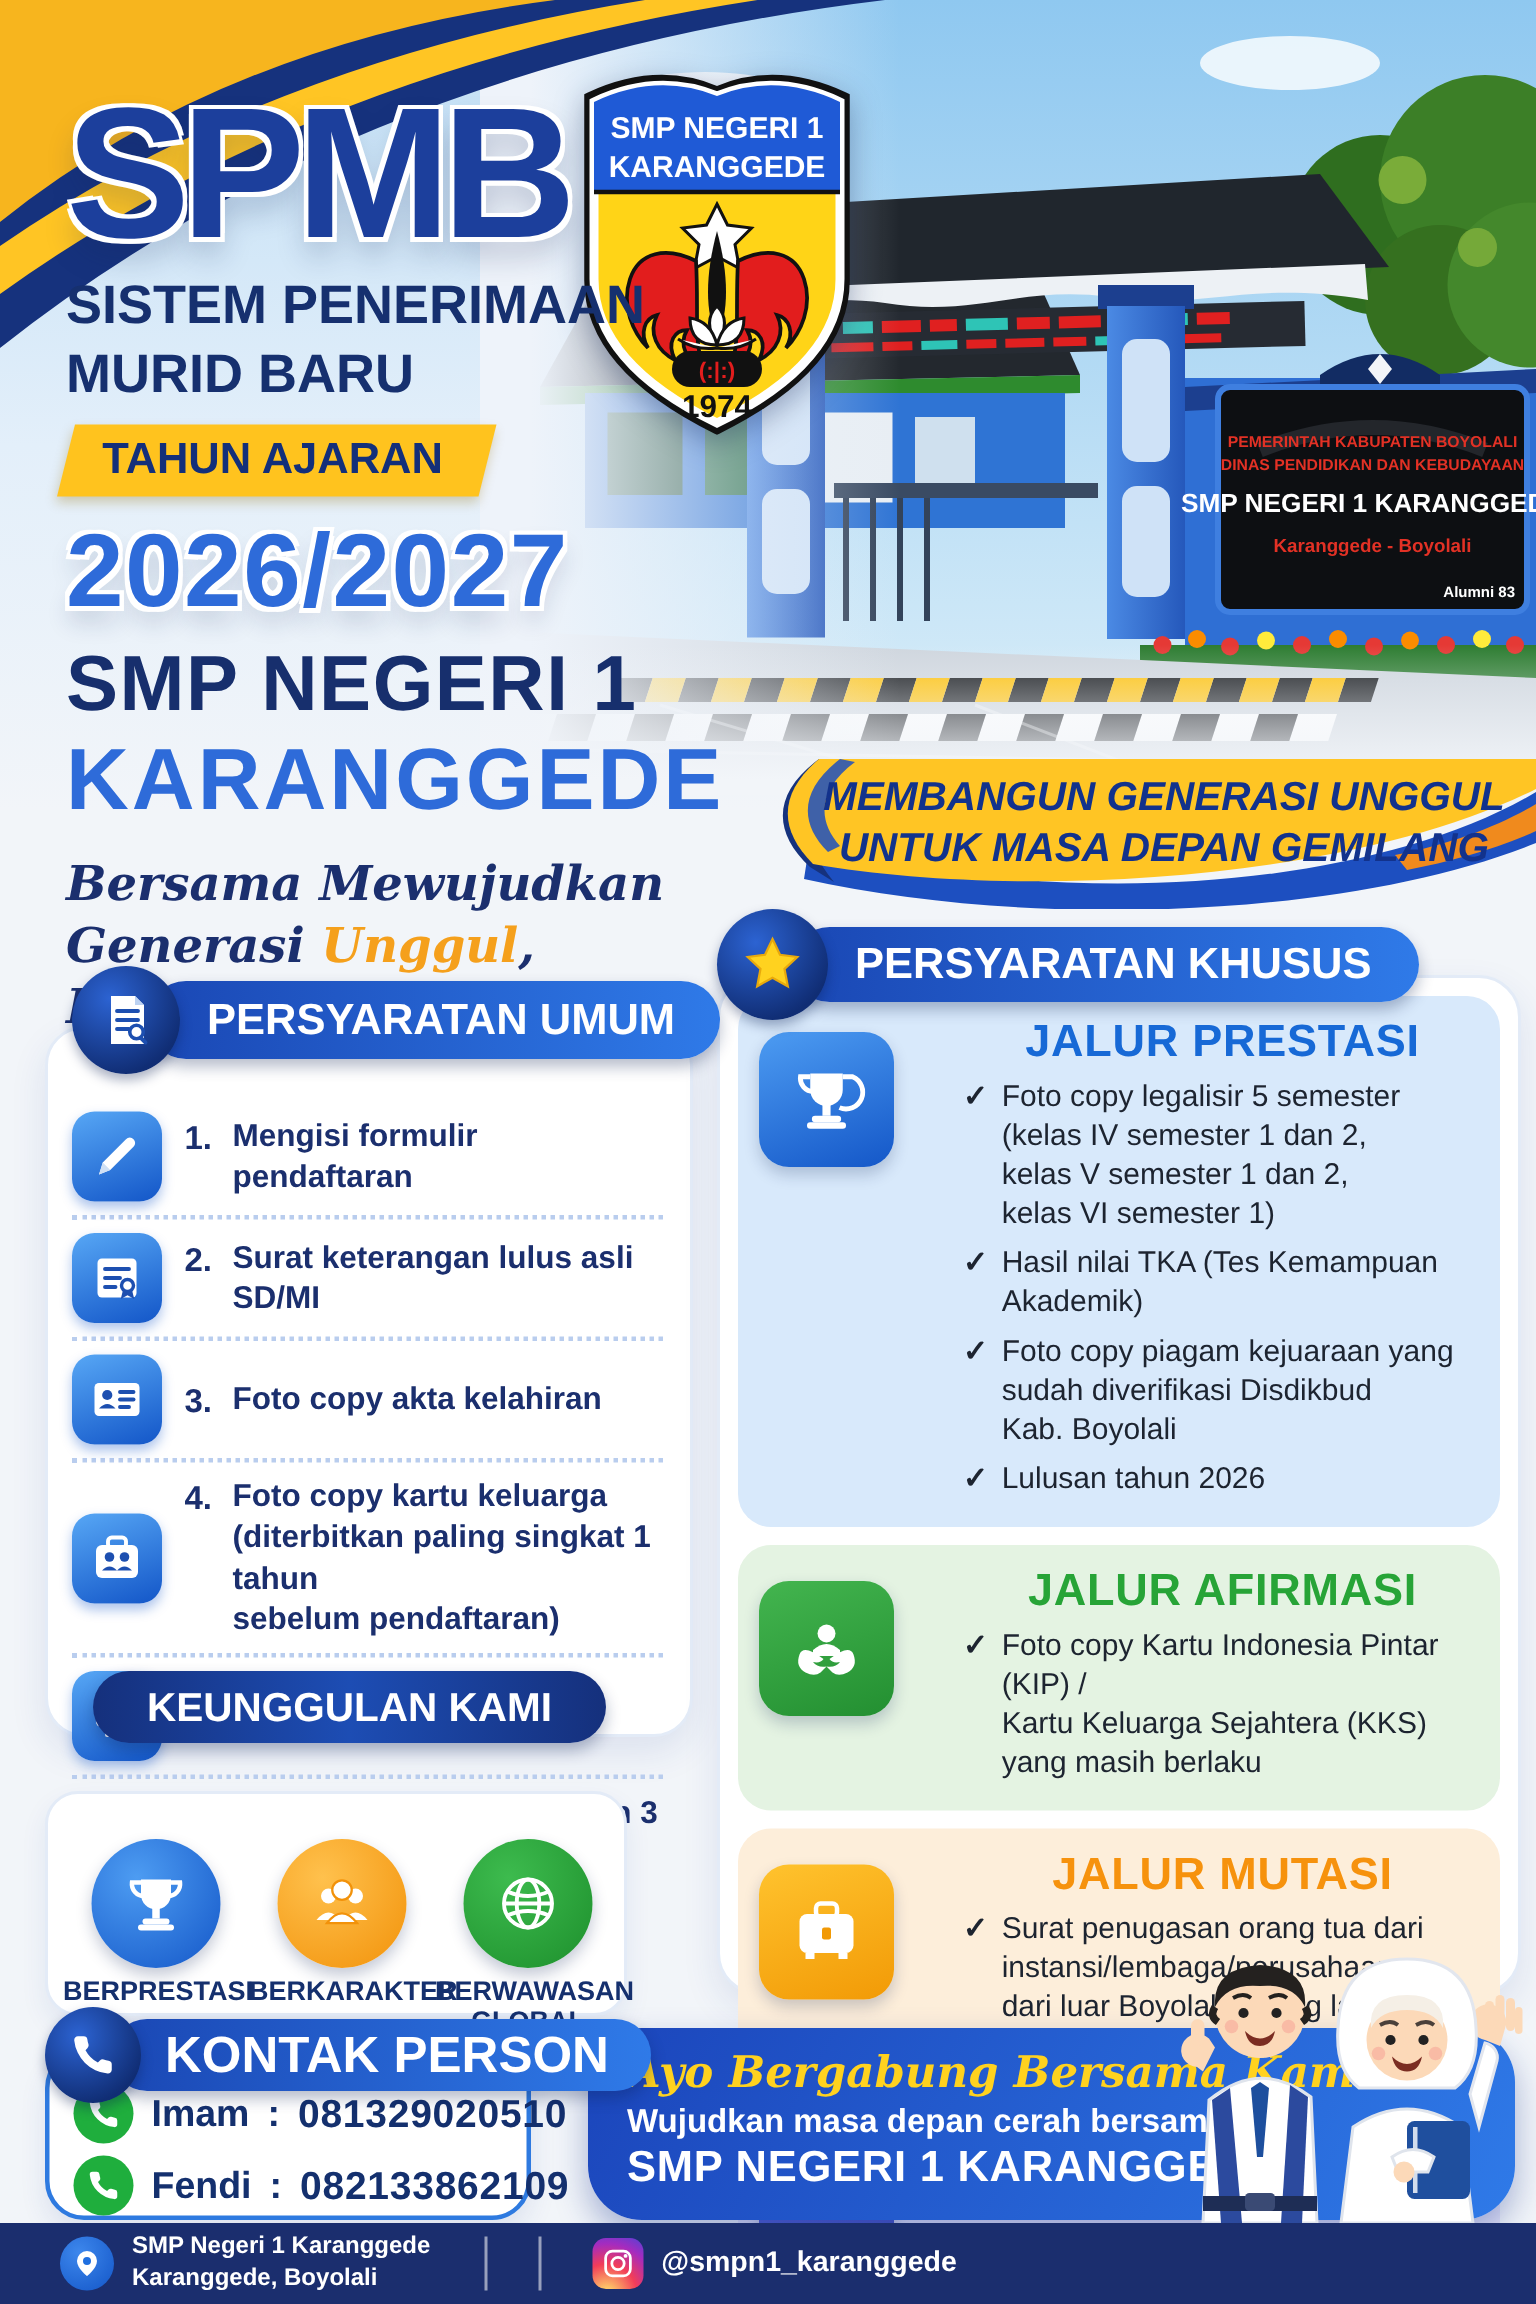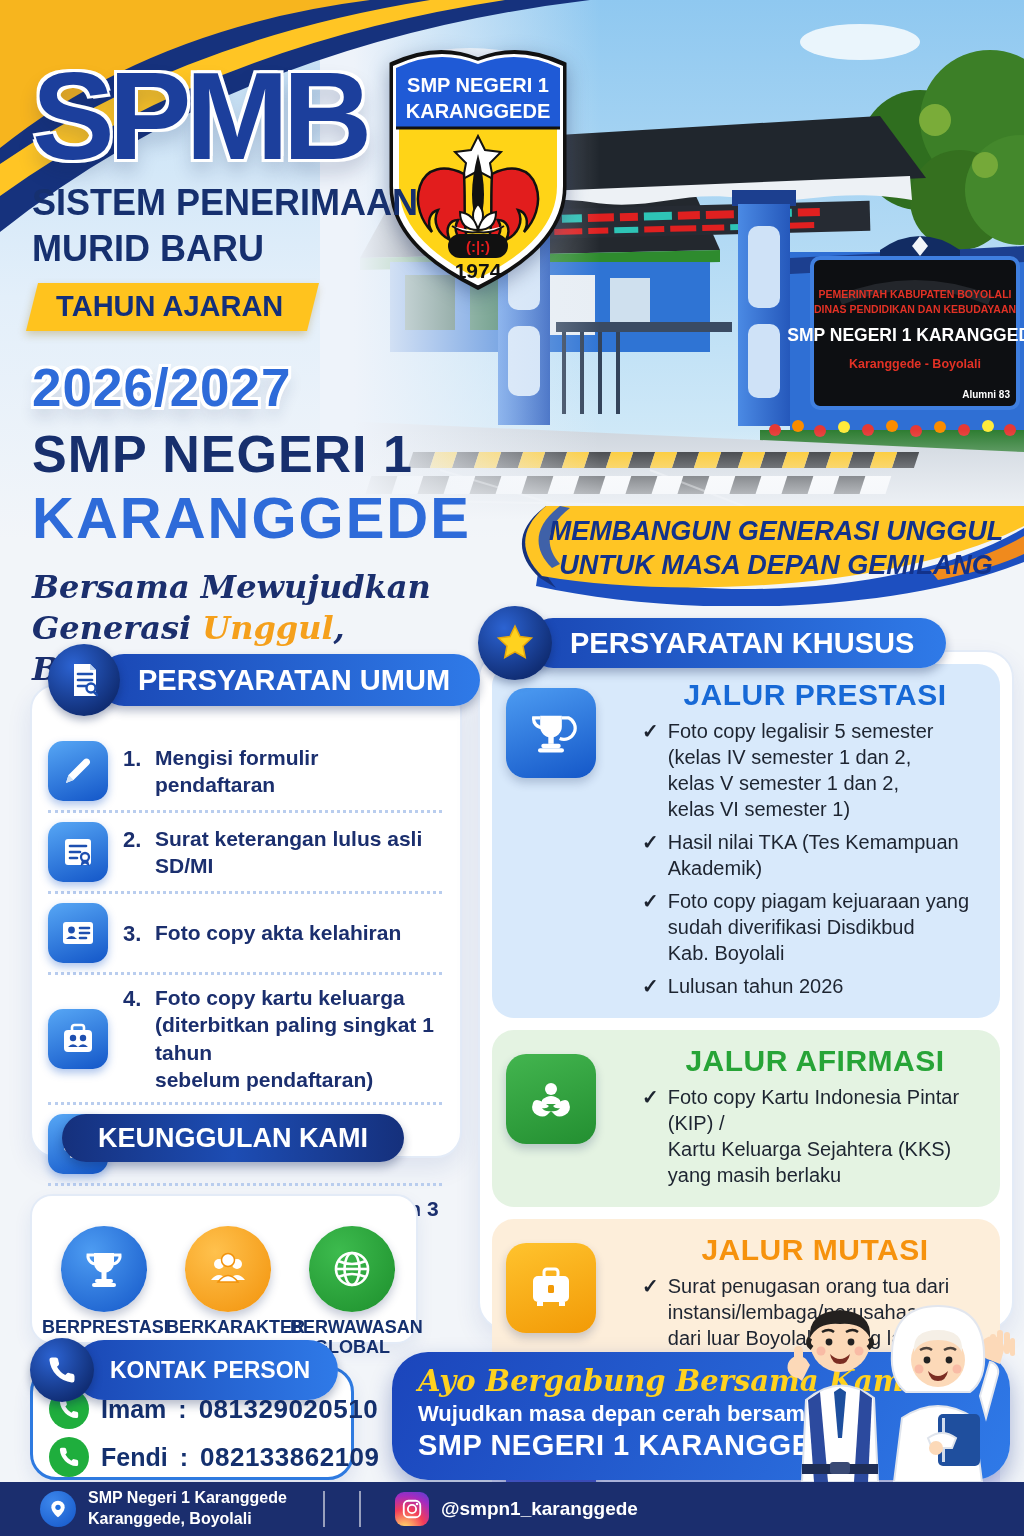--- a/index.html
+++ b/index.html
@@ -14,28 +14,28 @@
   .fade-left { left:320px; top:0; width:280px; height:524px;
     background:linear-gradient(90deg,#eef3fa 12%,rgba(238,243,250,0) 100%); }
   .fade-bottom { left:320px; top:430px; width:704px; height:100px;
     background:linear-gradient(180deg,rgba(242,245,249,0),#f2f5f9 90%); }
   .swoosh { left:0; top:0; width:600px; height:250px; }
 
   
   .badge { left:386px; top:36px; width:184px; height:254px; filter:drop-shadow(0 6px 10px rgba(10,30,80,.35)); }
 
   
-  .masthead { left:32px; top:58px; width:470px; }
+  .masthead { left:44px; top:58px; width:470px; }
   .spmb { font-size:124px; font-weight:900; letter-spacing:-6px; color:#1c3f9c; line-height:.95;
     text-shadow:-3px -3px 0 #fff,3px -3px 0 #fff,-3px 3px 0 #fff,3px 3px 0 #fff,0 12px 20px rgba(20,40,90,.25); }
   .sub { font-size:36px; font-weight:900; color:#16306f; line-height:1.05; margin-top:8px; letter-spacing:0; }
   .ta-ribbon { display:inline-block; margin-top:16px; background:#ffc31e; transform:skewX(-14deg);
     padding:7px 30px 8px 24px; box-shadow:0 4px 8px rgba(150,110,0,.3); }
   .ta-ribbon span { display:inline-block; transform:skewX(14deg); font-size:29px; font-weight:900; color:#132f7a; }
-  .year { margin-top:26px; font-size:53px; font-weight:900; color:#2e6bd9; letter-spacing:1px;
+  .year { margin-top:10px; font-size:69px; font-weight:900; color:#2e6bd9; letter-spacing:1px;
     text-shadow:-3px -3px 0 #fff,3px -3px 0 #fff,-3px 3px 0 #fff,3px 3px 0 #fff,0 10px 16px rgba(20,40,90,.2); }
   .school1 { margin-top:6px; font-size:52px; font-weight:900; color:#172f6d; letter-spacing:1px; }
   .school2 { font-size:58px; font-weight:900; color:#2e6bd9; letter-spacing:2px; }
   .tagline { margin-top:16px; font-family:"DejaVu Serif", serif; font-style:italic; font-weight:700;
     font-size:32px; color:#1b2f6e; line-height:1.28; }
   .tagline .hl { color:#f5a01c; }
   .underline { width:300px; height:9px; border-radius:6px; margin-top:12px;
     background:linear-gradient(90deg,#ffaf00,#ffd24a); transform:rotate(-3deg); }
 
   
@@ -73,21 +73,21 @@
     border-radius:22px; box-shadow:0 8px 18px rgba(27,63,148,.08); display:flex; justify-content:space-around;
     padding:30px 10px 8px; }
   .keu-item { text-align:center; width:124px; }
   .keu-circle { width:86px; height:86px; border-radius:50%; margin:0 auto; display:grid; place-items:center;
     box-shadow:0 5px 10px rgba(20,40,90,.25); }
   .keu-label { margin-top:6px; font-size:18px; font-weight:800; color:#15306e; line-height:1.1; white-space:pre-line; }
 
   
   .kontak-header { left:30px; top:1338px; z-index:4; }
   .kontak-header .pill-circle { width:64px; height:64px; }
-  .kontak-header .pill { height:60px; margin-left:-20px; padding:0 28px 0 36px; font-size:23px; }
+  .kontak-header .pill { height:48px; margin-left:-20px; padding:0 28px 0 36px; font-size:34px; }
   .kontak-card { left:30px; top:1366px; width:324px; height:114px; background:#fff; border:3px solid #2e7ae0;
     border-radius:26px; padding:20px 14px 10px 16px; box-shadow:0 8px 18px rgba(27,63,148,.10); }
   .kontak-row { display:flex; align-items:center; gap:12px; margin-bottom:8px; }
   .wa-circle { width:40px; height:40px; border-radius:50%; background:#1fae3d; display:grid; place-items:center; flex:none; }
   .kontak-name { font-size:25px; font-weight:800; color:#14306e; width:88px; }
   .kontak-col { font-size:25px; font-weight:800; color:#14306e; }
   .kontak-num { font-size:26px; font-weight:800; color:#14306e; letter-spacing:.5px; }
 
   
   .khusus-header { left:478px; top:606px; z-index:5; }

